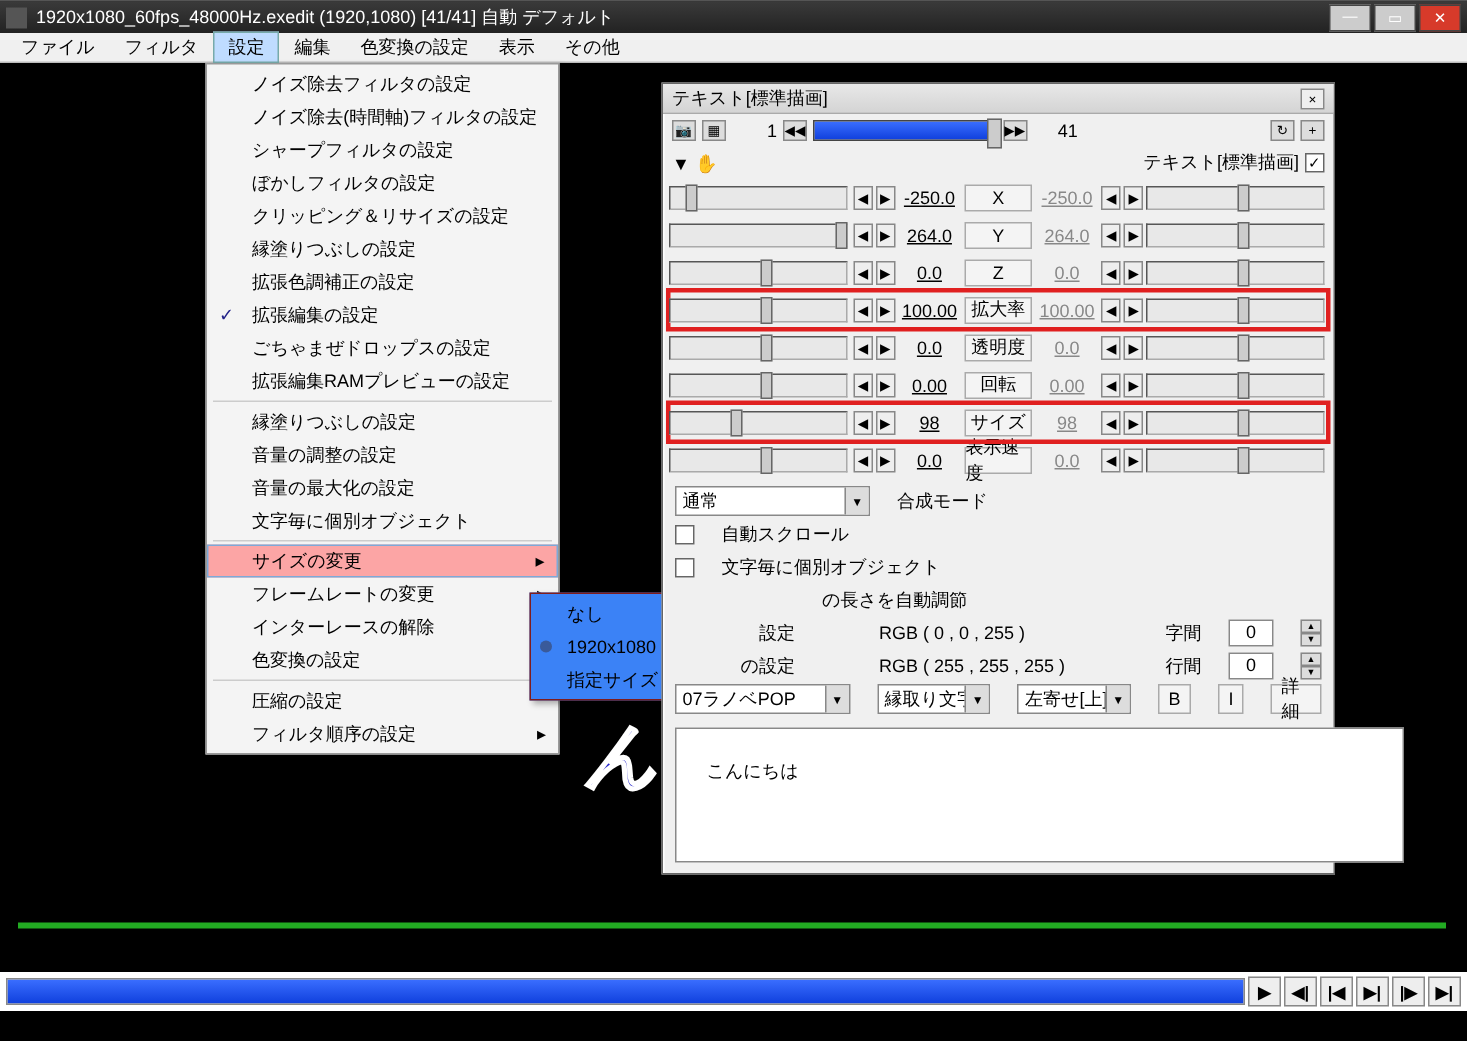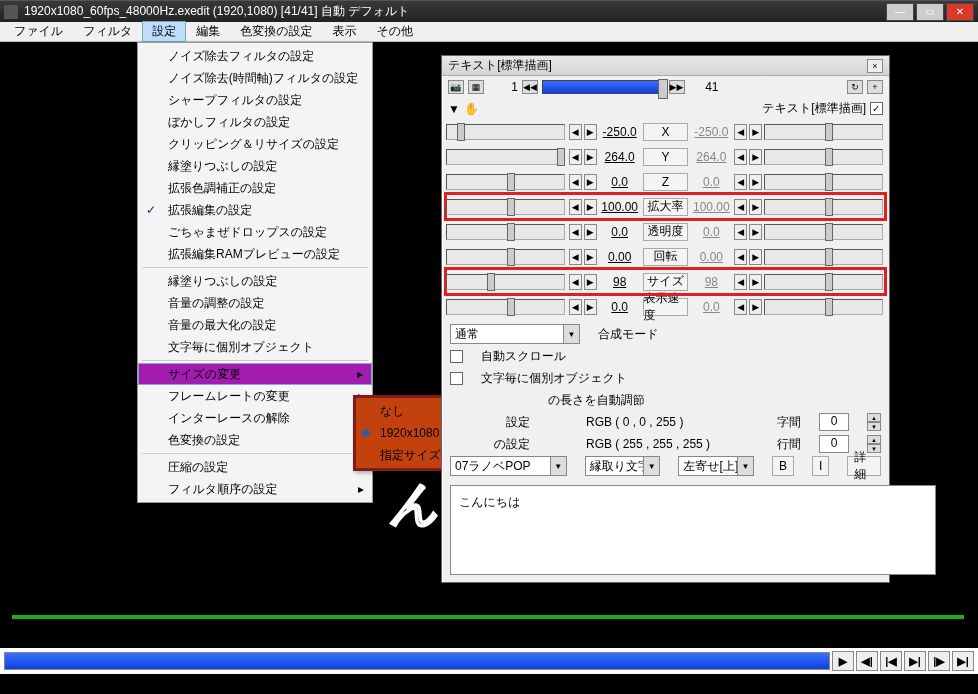--- a/index.html
+++ b/index.html
@@ -17,23 +17,23 @@
 .menubar .mi.open { background: #bfdcff; border: 1px solid #7aa; padding: 1px 9px; }
 
 .canvas { position: absolute; left: 0; top: 42px; width: 978px; height: 550px; background: #000; }
 .preview-text { position: absolute; left: 390px; top: 430px; color: #2222cc; font-size: 48px; font-weight: bold; font-style: italic; -webkit-text-stroke: 2px #fff; }
 
 .dropdown { position: absolute; left: 137px; top: 42px; width: 236px; background: #f4f4f4; border: 1px solid #999; box-shadow: 2px 2px 4px rgba(0,0,0,0.3); padding: 2px 0; }
 .dropdown .dmi { padding: 3px 8px 3px 30px; cursor: default; position: relative; white-space: nowrap; height: 22px; display: flex; align-items: center; }
 .dropdown .dmi .arrow { position: absolute; right: 8px; }
 .dropdown .sep { border-top: 1px solid #ccc; margin: 2px 4px; }
 .dropdown .check { position: absolute; left: 8px; color: #228; }
-.dropdown .dmi.hl { background: #a21caf; border: 1px solid #7da9d8; padding: 2px 7px 2px 29px; text-align: center; }
-
-.submenu { position: absolute; left: 353px; top: 395px; width: 110px; background: #c2410c; border: 3px solid #7f1d1d; box-shadow: 2px 2px 4px rgba(0,0,0,0.3); padding: 2px 0; }
+.dropdown .dmi.hl { background: #fca5a5; border: 1px solid #7da9d8; padding: 2px 7px 2px 29px; text-align: center; }
+
+.submenu { position: absolute; left: 353px; top: 395px; width: 110px; background: #3b82f6; border: 1px solid #7f1d1d; box-shadow: 2px 2px 4px rgba(0,0,0,0.3); padding: 2px 0; }
 .submenu .dmi { padding: 3px 8px 3px 24px; height: 22px; display: flex; align-items: center; position: relative; }
 .submenu .dot { position: absolute; left: 6px; width: 8px; height: 8px; border-radius: 50%; background: #3a5a9a; }
 
 .panel { position: absolute; left: 441px; top: 55px; width: 449px; height: 528px; background: #f0f0f0; border: 1px solid #666; box-shadow: inset 1px 1px 0 #fff; }
 .panel-title { background: linear-gradient(#e8e8e8,#d4d4d4); height: 20px; display: flex; align-items: center; padding: 0 6px; border-bottom: 1px solid #aaa; }
 .panel-title .ptxt { flex: 1; }
 .panel-title .xbtn { width: 16px; height: 14px; border: 1px solid #888; background: #eee; display: flex; align-items: center; justify-content: center; font-size: 9px; }
 
 .framebar { display: flex; align-items: center; padding: 4px 6px; gap: 4px; }
 .fb-ico { width: 16px; height: 14px; border: 1px solid #888; background: #ddd; display: flex; align-items: center; justify-content: center; font-size: 9px; }
@@ -57,21 +57,21 @@
 .opt-row { display: flex; align-items: center; height: 22px; gap: 18px; }
 .sel { border: 1px solid #888; background: #fff; height: 20px; padding: 0 4px; display: flex; align-items: center; position: relative; }
 .sel .dd { position: absolute; right: 0; top: 0; width: 16px; height: 100%; border-left: 1px solid #888; background: #ddd; display: flex; align-items: center; justify-content: center; font-size: 8px; }
 .cb { width: 13px; height: 13px; border: 1px solid #666; background: #fff; display: inline-block; }
 .cb.checked::after { content: '✓'; font-size: 10px; position: relative; top: -2px; left: 1px; }
 .numinput { width: 30px; height: 18px; border: 1px solid #888; background: #fff; text-align: center; }
 .updown { width: 14px; height: 18px; display: flex; flex-direction: column; }
 .updown .ud { flex:1; border: 1px solid #888; background: #ddd; font-size: 6px; display: flex; align-items: center; justify-content: center; }
 .sbtn { height: 20px; padding: 0 6px; border: 1px solid #aaa; background: #f4f4f4; display: flex; align-items: center; }
 
-.textarea { margin: 4px 8px; width: 486px; height: 90px; border: 1px solid #888; background: #fff; padding: 8px; overflow: auto; }
+.textarea { margin: 4px 8px; width: 486px; height: 90px; border: 1px solid #888; background: #fff; padding: 20px; overflow: auto; }
 
 .bottombar { position: absolute; left: 0; top: 648px; width: 978px; height: 26px; background: #fff; display: flex; align-items: center; padding: 0 4px; gap: 2px; }
 .seek { flex: 1; height: 18px; border: 1px solid #888; background: linear-gradient(#3a6eff,#1040dd); }
 .tbtn { width: 22px; height: 20px; border: 1px solid #888; background: #eee; display: flex; align-items: center; justify-content: center; font-size: 11px; font-weight: bold; }
 
 .timeline-strip { position: absolute; left: 12px; top: 615px; width: 952px; height: 4px; background: #2a2; }
 </style>
 </head>
 <body>
 

